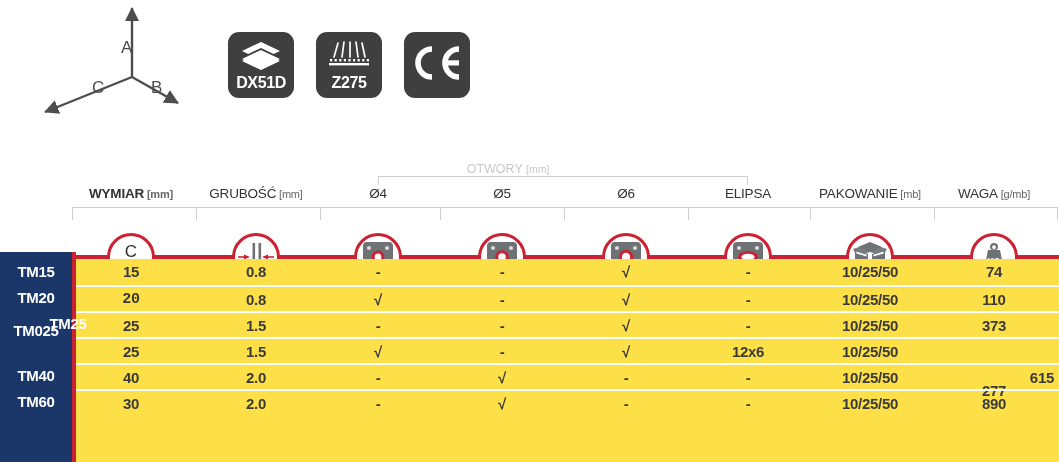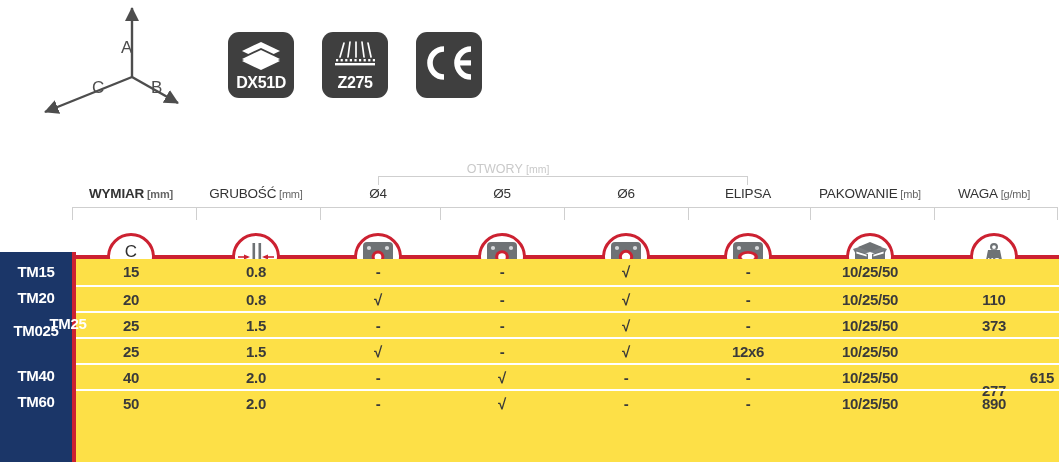--- a/index.html
+++ b/index.html
@@ -36,21 +36,21 @@
   }
   #lbl-a { left: 101px; top: 38px; }
   #lbl-b { left: 131px; top: 78px; }
   #lbl-c { left: 72px;  top: 78px; }
 
   
   #badges {
     position: absolute;
     left: 228px; top: 32px;
     display: flex;
-    gap: 28px;
+    gap: 22px;
   }
   .badge {
     width: 66px; height: 66px;
     background: #3f3f3f;
     border-radius: 11px;
     position: relative;
     display: flex;
     flex-direction: column;
     align-items: center;
     justify-content: flex-start;
@@ -399,23 +399,24 @@
   <div id="sidebar-redline"></div>
   <div id="table-body">
       <div class="row first" style="top: 0px;">
         <div class="cell" style="left: -5px; width: 120px;">15</div>
         <div class="cell" style="left: 120px; width: 120px;">0.8</div>
         <div class="cell" style="left: 242px; width: 120px;">-</div>
         <div class="cell" style="left: 366px; width: 120px;">-</div>
         <div class="cell" style="left: 490px; width: 120px;">√</div>
         <div class="cell" style="left: 612px; width: 120px;">-</div>
         <div class="cell" style="left: 734px; width: 120px;">10/25/50</div>
+        <div class="cell" style="left: 858px; width: 120px;">74</div>
       </div>
       <div class="row" style="top: 26px;">
-        <div class="cell" style="left: -5px; width: 120px;">20</div>
+        <div class="cell" style="left: -5px; width: 120px; font-family: Liberation Mono, monospace;">20</div>
         <div class="cell" style="left: 120px; width: 120px;">0.8</div>
         <div class="cell" style="left: 242px; width: 120px;">√</div>
         <div class="cell" style="left: 366px; width: 120px;">-</div>
         <div class="cell" style="left: 490px; width: 120px;">√</div>
         <div class="cell" style="left: 612px; width: 120px;">-</div>
         <div class="cell" style="left: 734px; width: 120px;">10/25/50</div>
         <div class="cell" style="left: 858px; width: 120px;">110</div>
       </div>
       <div class="row" style="top: 52px;">
         <div class="cell" style="left: -5px; width: 120px;">25</div>
@@ -441,21 +442,21 @@
         <div class="cell" style="left: -5px; width: 120px;">40</div>
         <div class="cell" style="left: 120px; width: 120px;">2.0</div>
         <div class="cell" style="left: 242px; width: 120px;">-</div>
         <div class="cell" style="left: 366px; width: 120px;">√</div>
         <div class="cell" style="left: 490px; width: 120px;">-</div>
         <div class="cell" style="left: 612px; width: 120px;">-</div>
         <div class="cell" style="left: 734px; width: 120px;">10/25/50</div>
         <div class="cell" style="left: 858px; width: 120px; text-align: right;">615</div>
       </div>
       <div class="row" style="top: 130px;">
-        <div class="cell" style="left: -5px; width: 120px;">50</div>
+        <div class="cell" style="left: -5px; width: 120px;">30</div>
         <div class="cell" style="left: 120px; width: 120px;">2.0</div>
         <div class="cell" style="left: 242px; width: 120px;">-</div>
         <div class="cell" style="left: 366px; width: 120px;">√</div>
         <div class="cell" style="left: 490px; width: 120px;">-</div>
         <div class="cell" style="left: 612px; width: 120px;">-</div>
         <div class="cell" style="left: 734px; width: 120px;">10/25/50</div>
         <div class="cell" style="left: 858px; width: 120px;">890</div>
       </div>
     </div>
   <div id="row-labels">

